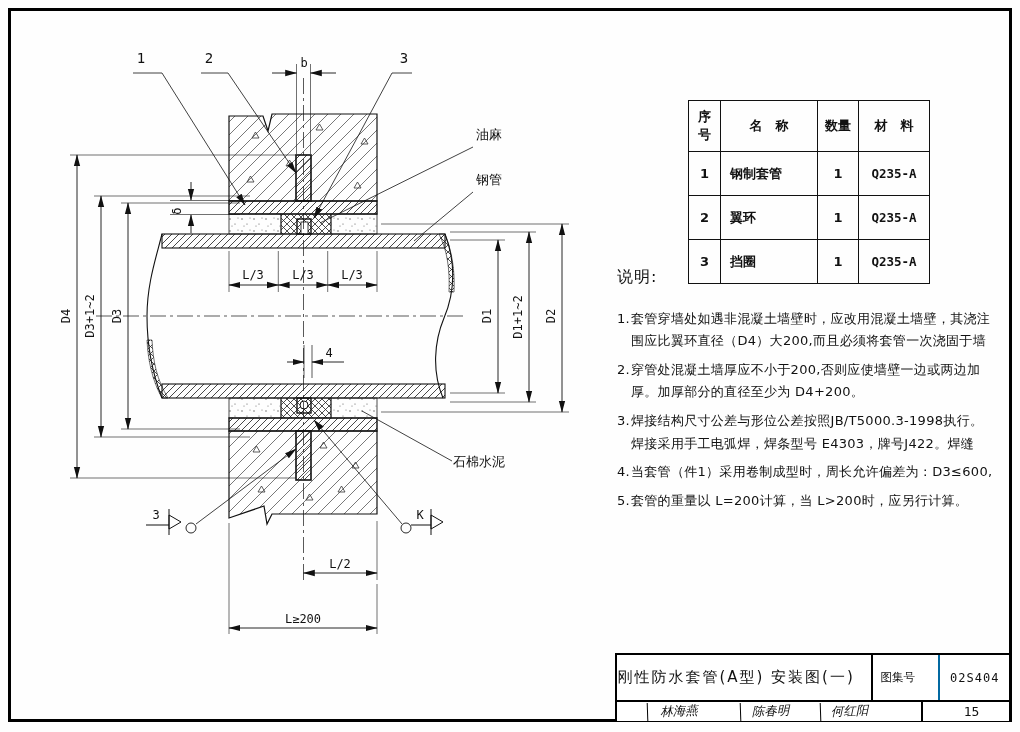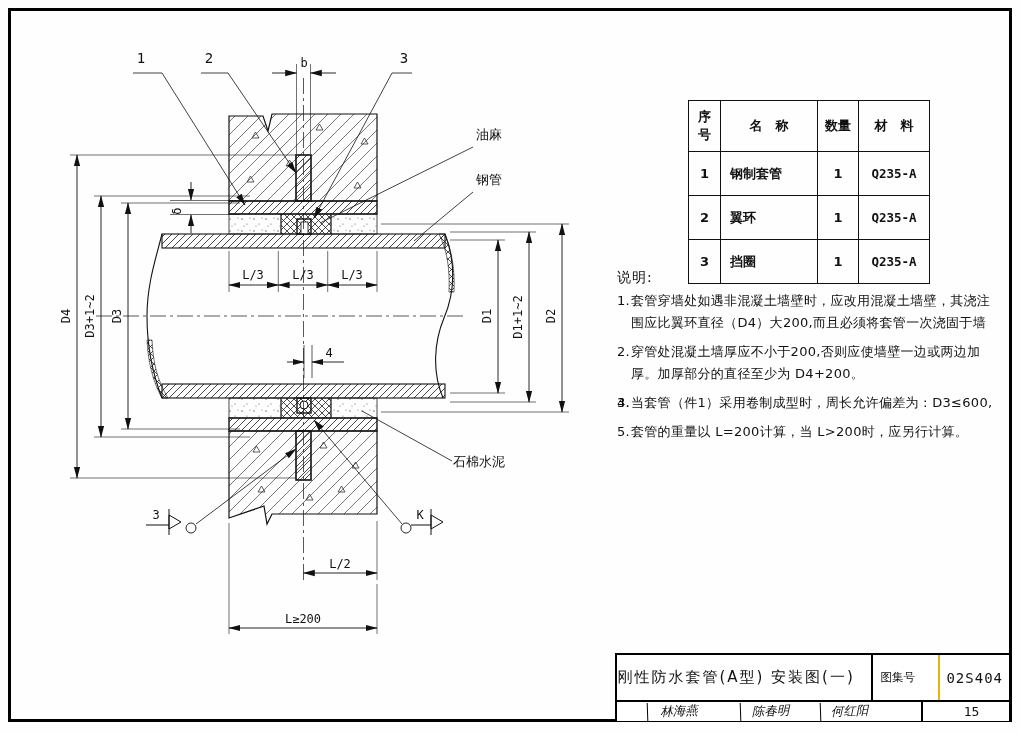--- a/index.html
+++ b/index.html
@@ -15,33 +15,33 @@
   table.materials{position:absolute;left:688px;top:100px;width:241px;border-collapse:collapse;
                   table-layout:fixed;}
   table.materials th,table.materials td{border:1.6px solid #111;font-size:13px;font-weight:bold;
                   text-align:center;height:29px;padding:7px;overflow:hidden;}
   table.materials td.c1{text-align:left;padding-left:9px;}
   table.materials td.c3{font-family:"DejaVu Sans Mono",monospace;font-size:12.5px;}
 
   
   .notes{position:absolute;left:617px;top:266px;width:398px;font-size:13px;line-height:22.6px;
          letter-spacing:0.3px;}
-  .notes-title{font-size:14px;margin-bottom:1px;letter-spacing:1px;}
+  .notes-title{font-size:16px;margin-bottom:19px;letter-spacing:1px;}
   .note{position:relative;padding-left:14px;margin-bottom:6px;}
   .note-num{position:absolute;left:0;top:0;}
 
   
   .title-block{position:absolute;left:615px;top:653px;width:394px;height:68px;box-sizing:border-box;
                border-top:2.5px solid #000;border-left:2.5px solid #000;background:#fff;}
   .tb-row1{display:flex;height:47px;border-bottom:2.5px solid #000;box-sizing:border-box;gap:16px;}
   .tb-row2{display:flex;height:18.5px;align-items:stretch;}
   .tb-cell{box-sizing:border-box;display:flex;align-items:center;justify-content:center;overflow:hidden;}
   .tb-title{width:271px;font-size:15px;letter-spacing:2px;}
   .tb-atlas-label{width:58px;font-size:11.5px;border-left:2px solid #000;}
-  .tb-atlas-no{width:80px;font-size:14px;border-left:2px solid #eab308;
+  .tb-atlas-no{width:80px;font-size:12px;border-left:2px solid #0369a1;
                font-family:"DejaVu Sans Mono",monospace;letter-spacing:1px;}
   .tb-lab{font-size:14px;letter-spacing:0;margin-top:35px;}
   .tb-sig{font-size:12.5px;font-style:italic;font-family:"DejaVu Serif","Liberation Serif",serif;
           transform:rotate(-2deg);white-space:nowrap;}
   .bl{border-left:1.6px solid #000;}
   .bl2{border-left:2px solid #000;}
   .mono{font-family:"DejaVu Sans Mono",monospace;padding-left:19px;}
 </style>
 </head>
 <body>
@@ -279,20 +279,22 @@
           <div>套管穿墙处如遇非混凝土墙壁时，应改用混凝土墙壁，其浇注</div>
           <div>围应比翼环直径（D4）大200,而且必须将套管一次浇固于墙</div>
         </div>
         <div class="note">
           <span class="note-num">2.</span>
           <div>穿管处混凝土墙厚应不小于200,否则应使墙壁一边或两边加</div>
           <div>厚。加厚部分的直径至少为 D4+200。</div>
         </div>
         <div class="note">
           <span class="note-num">3.</span>
+          <div>焊接结构尺寸公差与形位公差按照JB/T5000.3-1998执行。</div>
+          <div>焊接采用手工电弧焊，焊条型号 E4303，牌号J422。焊缝</div>
         </div>
         <div class="note">
           <span class="note-num">4.</span>
           <div>当套管（件1）采用卷制成型时，周长允许偏差为：D3≤600,</div>
         </div>
         <div class="note">
           <span class="note-num">5.</span>
           <div>套管的重量以 L=200计算，当 L&gt;200时，应另行计算。</div>
         </div>
       </div>

